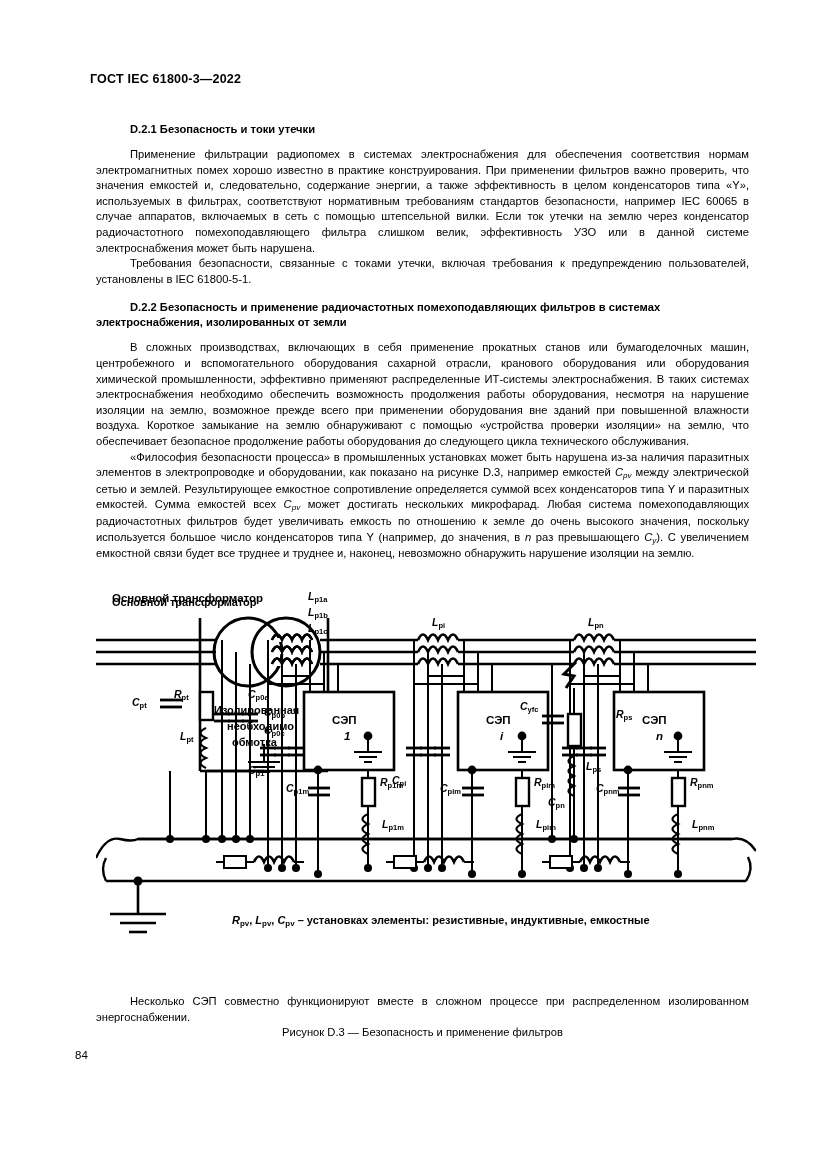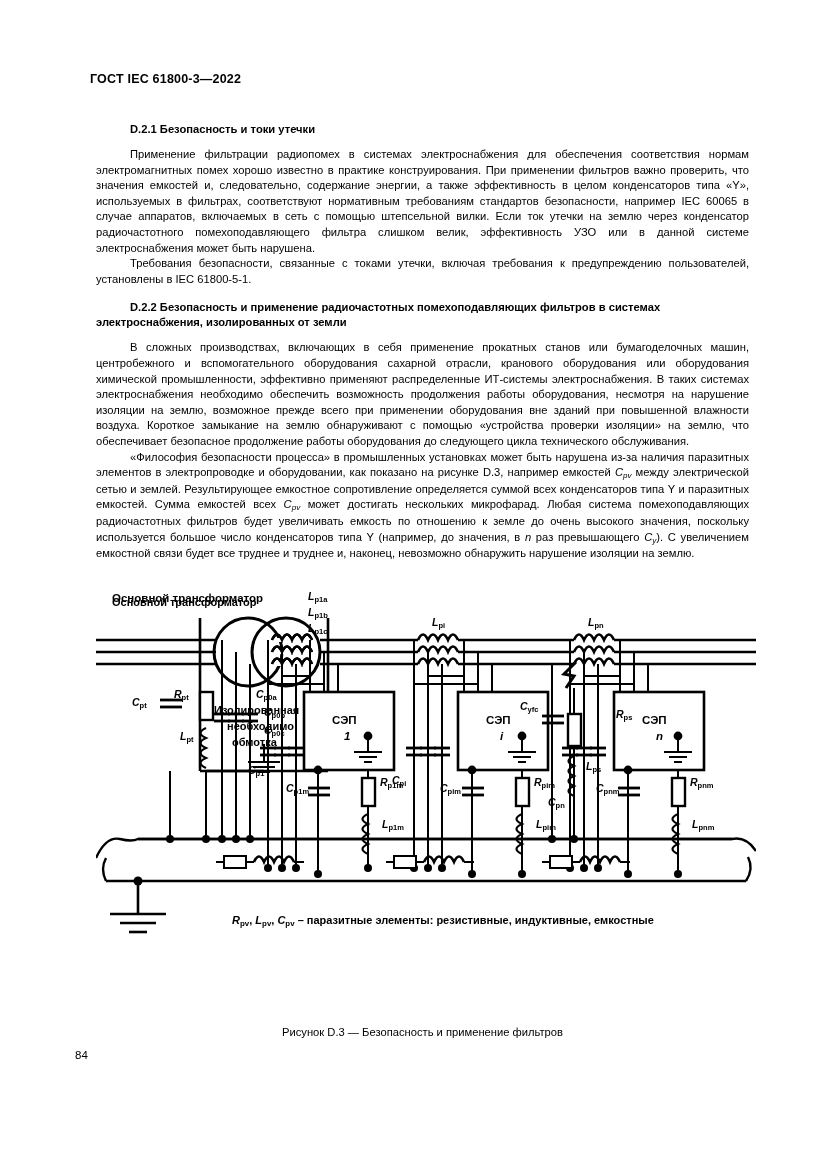--- a/index.html
+++ b/index.html
@@ -456,21 +456,21 @@
     <div style="position:absolute;left:212px;top:10px;font-style:italic;font-weight:bold;"><span>L</span><span class="subn">p1b</span></div>
     <div style="position:absolute;left:212px;top:26px;font-style:italic;font-weight:bold;"><span>L</span><span class="subn">p1c</span></div>
 
     <div style="position:absolute;left:336px;top:20px;font-style:italic;font-weight:bold;"><span>L</span><span class="subn">pi</span></div>
     <div style="position:absolute;left:492px;top:20px;font-style:italic;font-weight:bold;"><span>L</span><span class="subn">pn</span></div>
 
     <div style="position:absolute;left:36px;top:100px;font-style:italic;font-weight:bold;"><span>C</span><span class="subn">pt</span></div>
     <div style="position:absolute;left:78px;top:92px;font-style:italic;font-weight:bold;"><span>R</span><span class="subn">pt</span></div>
     <div style="position:absolute;left:84px;top:134px;font-style:italic;font-weight:bold;"><span>L</span><span class="subn">pt</span></div>
 
-    <div style="position:absolute;left:160px;top:92px;font-style:italic;font-weight:bold;"><span>C</span><span class="subn">p0a</span></div>
+    <div style="position:absolute;left:152px;top:92px;font-style:italic;font-weight:bold;"><span>C</span><span class="subn">p0a</span></div>
     <div style="position:absolute;left:168px;top:110px;font-style:italic;font-weight:bold;"><span>C</span><span class="subn">p0b</span></div>
     <div style="position:absolute;left:168px;top:128px;font-style:italic;font-weight:bold;"><span>C</span><span class="subn">p0c</span></div>
 
     <div style="position:absolute;left:152px;top:168px;font-style:italic;font-weight:bold;"><span>C</span><span class="subn">p1</span></div>
 
     <div style="position:absolute;left:236px;top:118px;font-weight:bold;font-size:11.5px;">СЭП</div>
     <div style="position:absolute;left:248px;top:134px;font-style:italic;font-weight:bold;font-size:11.5px;">1</div>
 
     <div style="position:absolute;left:190px;top:186px;font-style:italic;font-weight:bold;"><span>C</span><span class="subn">p1m</span></div>
     <div style="position:absolute;left:284px;top:180px;font-style:italic;font-weight:bold;"><span>R</span><span class="subn">p1m</span></div>
@@ -491,24 +491,27 @@
     <div style="position:absolute;left:452px;top:200px;font-style:italic;font-weight:bold;"><span>C</span><span class="subn">pn</span></div>
 
     <div style="position:absolute;left:546px;top:118px;font-weight:bold;font-size:11.5px;">СЭП</div>
     <div style="position:absolute;left:560px;top:134px;font-style:italic;font-weight:bold;font-size:11.5px;">n</div>
 
     <div style="position:absolute;left:500px;top:186px;font-style:italic;font-weight:bold;"><span>C</span><span class="subn">pnm</span></div>
     <div style="position:absolute;left:594px;top:180px;font-style:italic;font-weight:bold;"><span>R</span><span class="subn">pnm</span></div>
     <div style="position:absolute;left:596px;top:222px;font-style:italic;font-weight:bold;"><span>L</span><span class="subn">pnm</span></div>
 
     <div style="position:absolute;left:136px;top:318px;font-size:11px;font-weight:bold;">
-      <span style="font-style:italic;">R</span><span class="subn">pv</span><span>, </span><span style="font-style:italic;">L</span><span class="subn">pv</span><span>, </span><span style="font-style:italic;">C</span><span class="subn">pv</span><span> – паразитные элементы: резистивные, индуктивные, емкостные</span>
+      <span style="font-style:italic;">R</span><span class="subn">pv</span><span>, </span><span style="font-style:italic;">L</span><span class="subn">pv</span><span>, </span><span style="font-style:italic;">C</span><span class="subn">pv</span><span> – установках элементы: резистивные, индуктивные, емкостные</span>
     </div>
 
   </div>
   </div>
 
+  <div class="tailtext">
+    <p class="body">Несколько СЭП совместно функционируют вместе в сложном процессе при распределенном изолированном энергоснабжении.</p>
+  </div>
 
   <div class="caption">Рисунок D.3 — Безопасность и применение фильтров</div>
 
   <div class="pageno">84</div>
 
 </div>
 
 </body></html>

